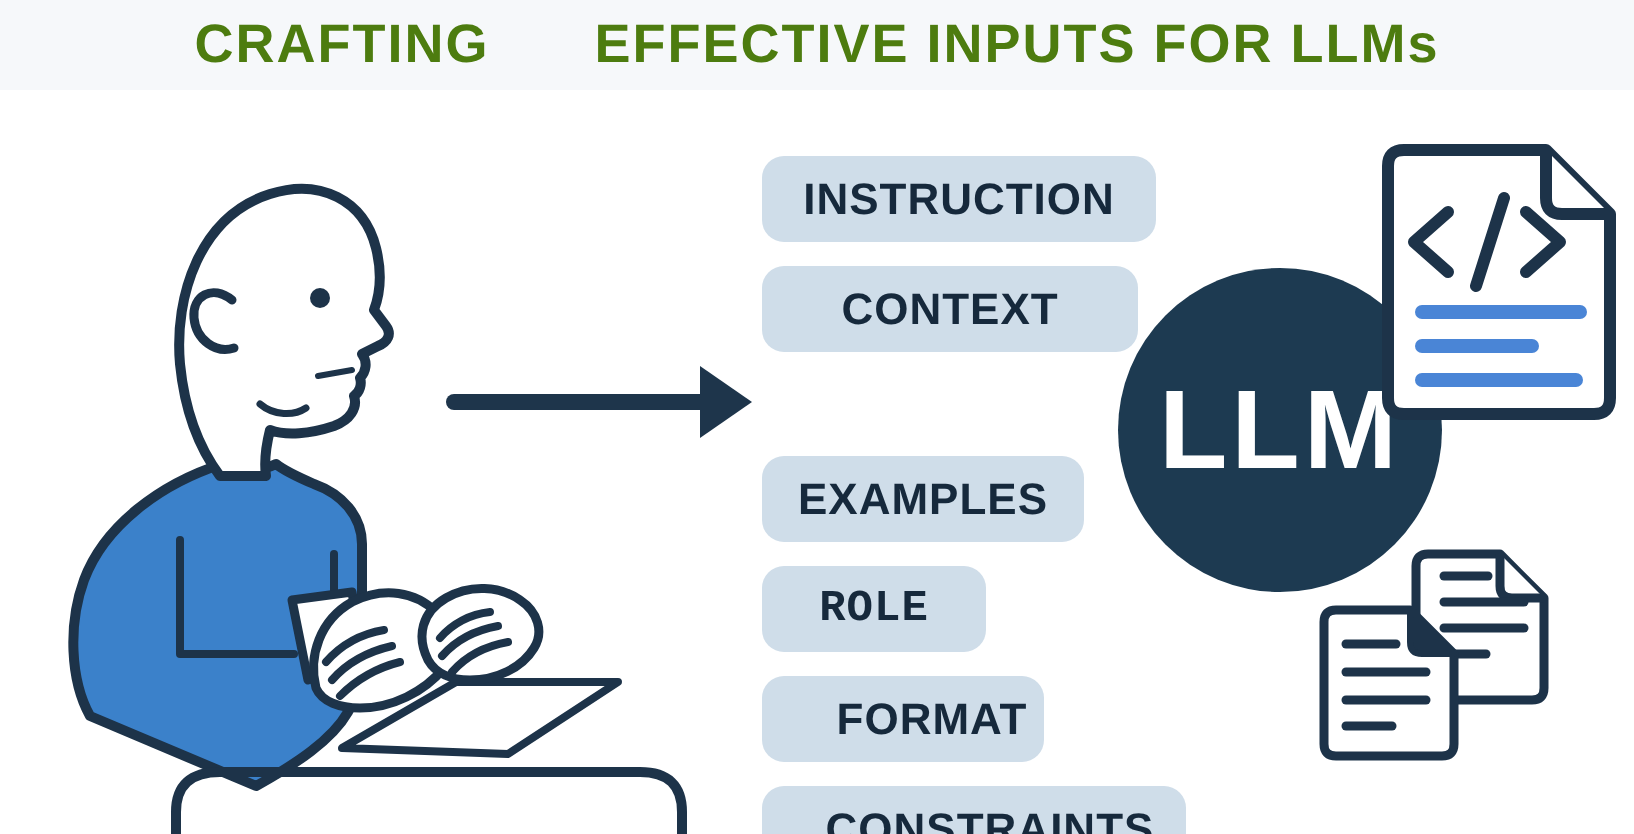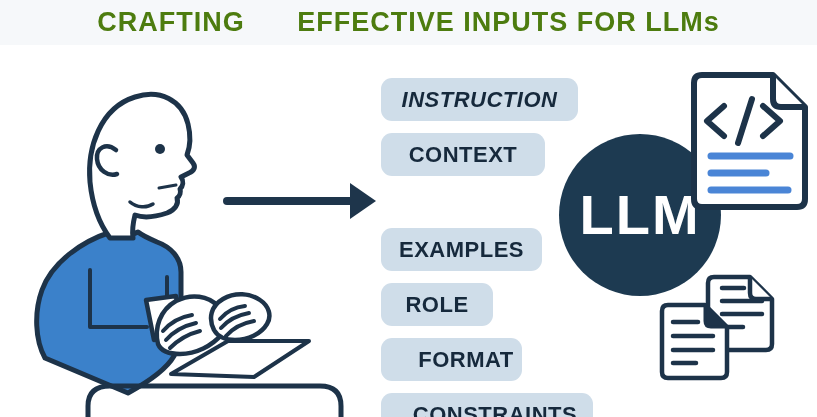--- a/index.html
+++ b/index.html
@@ -25,22 +25,22 @@
   .boxes{
     position:absolute;left:381px;top:78px;
     display:flex;flex-direction:column;gap:12px;
   }
   .pbox{
     height:43px;border-radius:11px;background:#cfdde9;
     display:flex;align-items:center;justify-content:center;
     font-size:22px;font-weight:700;letter-spacing:0.5px;
     color:#16293c;
   }
-  .b1{width:197px;font-style:italic;} .b2{width:164px;} .b3{width:161px;margin-top:40px;}
-  .b4{width:112px;} .b5{width:112px;padding-left:29px;} .b6{width:196px;padding-left:16px;}
+  .b1{width:197px;} .b2{width:188px;} .b3{width:161px;margin-top:40px;}
+  .b4{width:112px;font-family:Liberation Mono, monospace;} .b5{width:112px;padding-left:29px;} .b6{width:196px;padding-left:16px;}
 </style>
 </head>
 <body>
 
 <div id="canvas">
 
   <div class="top-band"></div>
 
   <div class="title"><span>CRAFTING </span><span class="it">EFFEC</span><span>TIVE INPUTS FOR LLMs</span></div>
 

